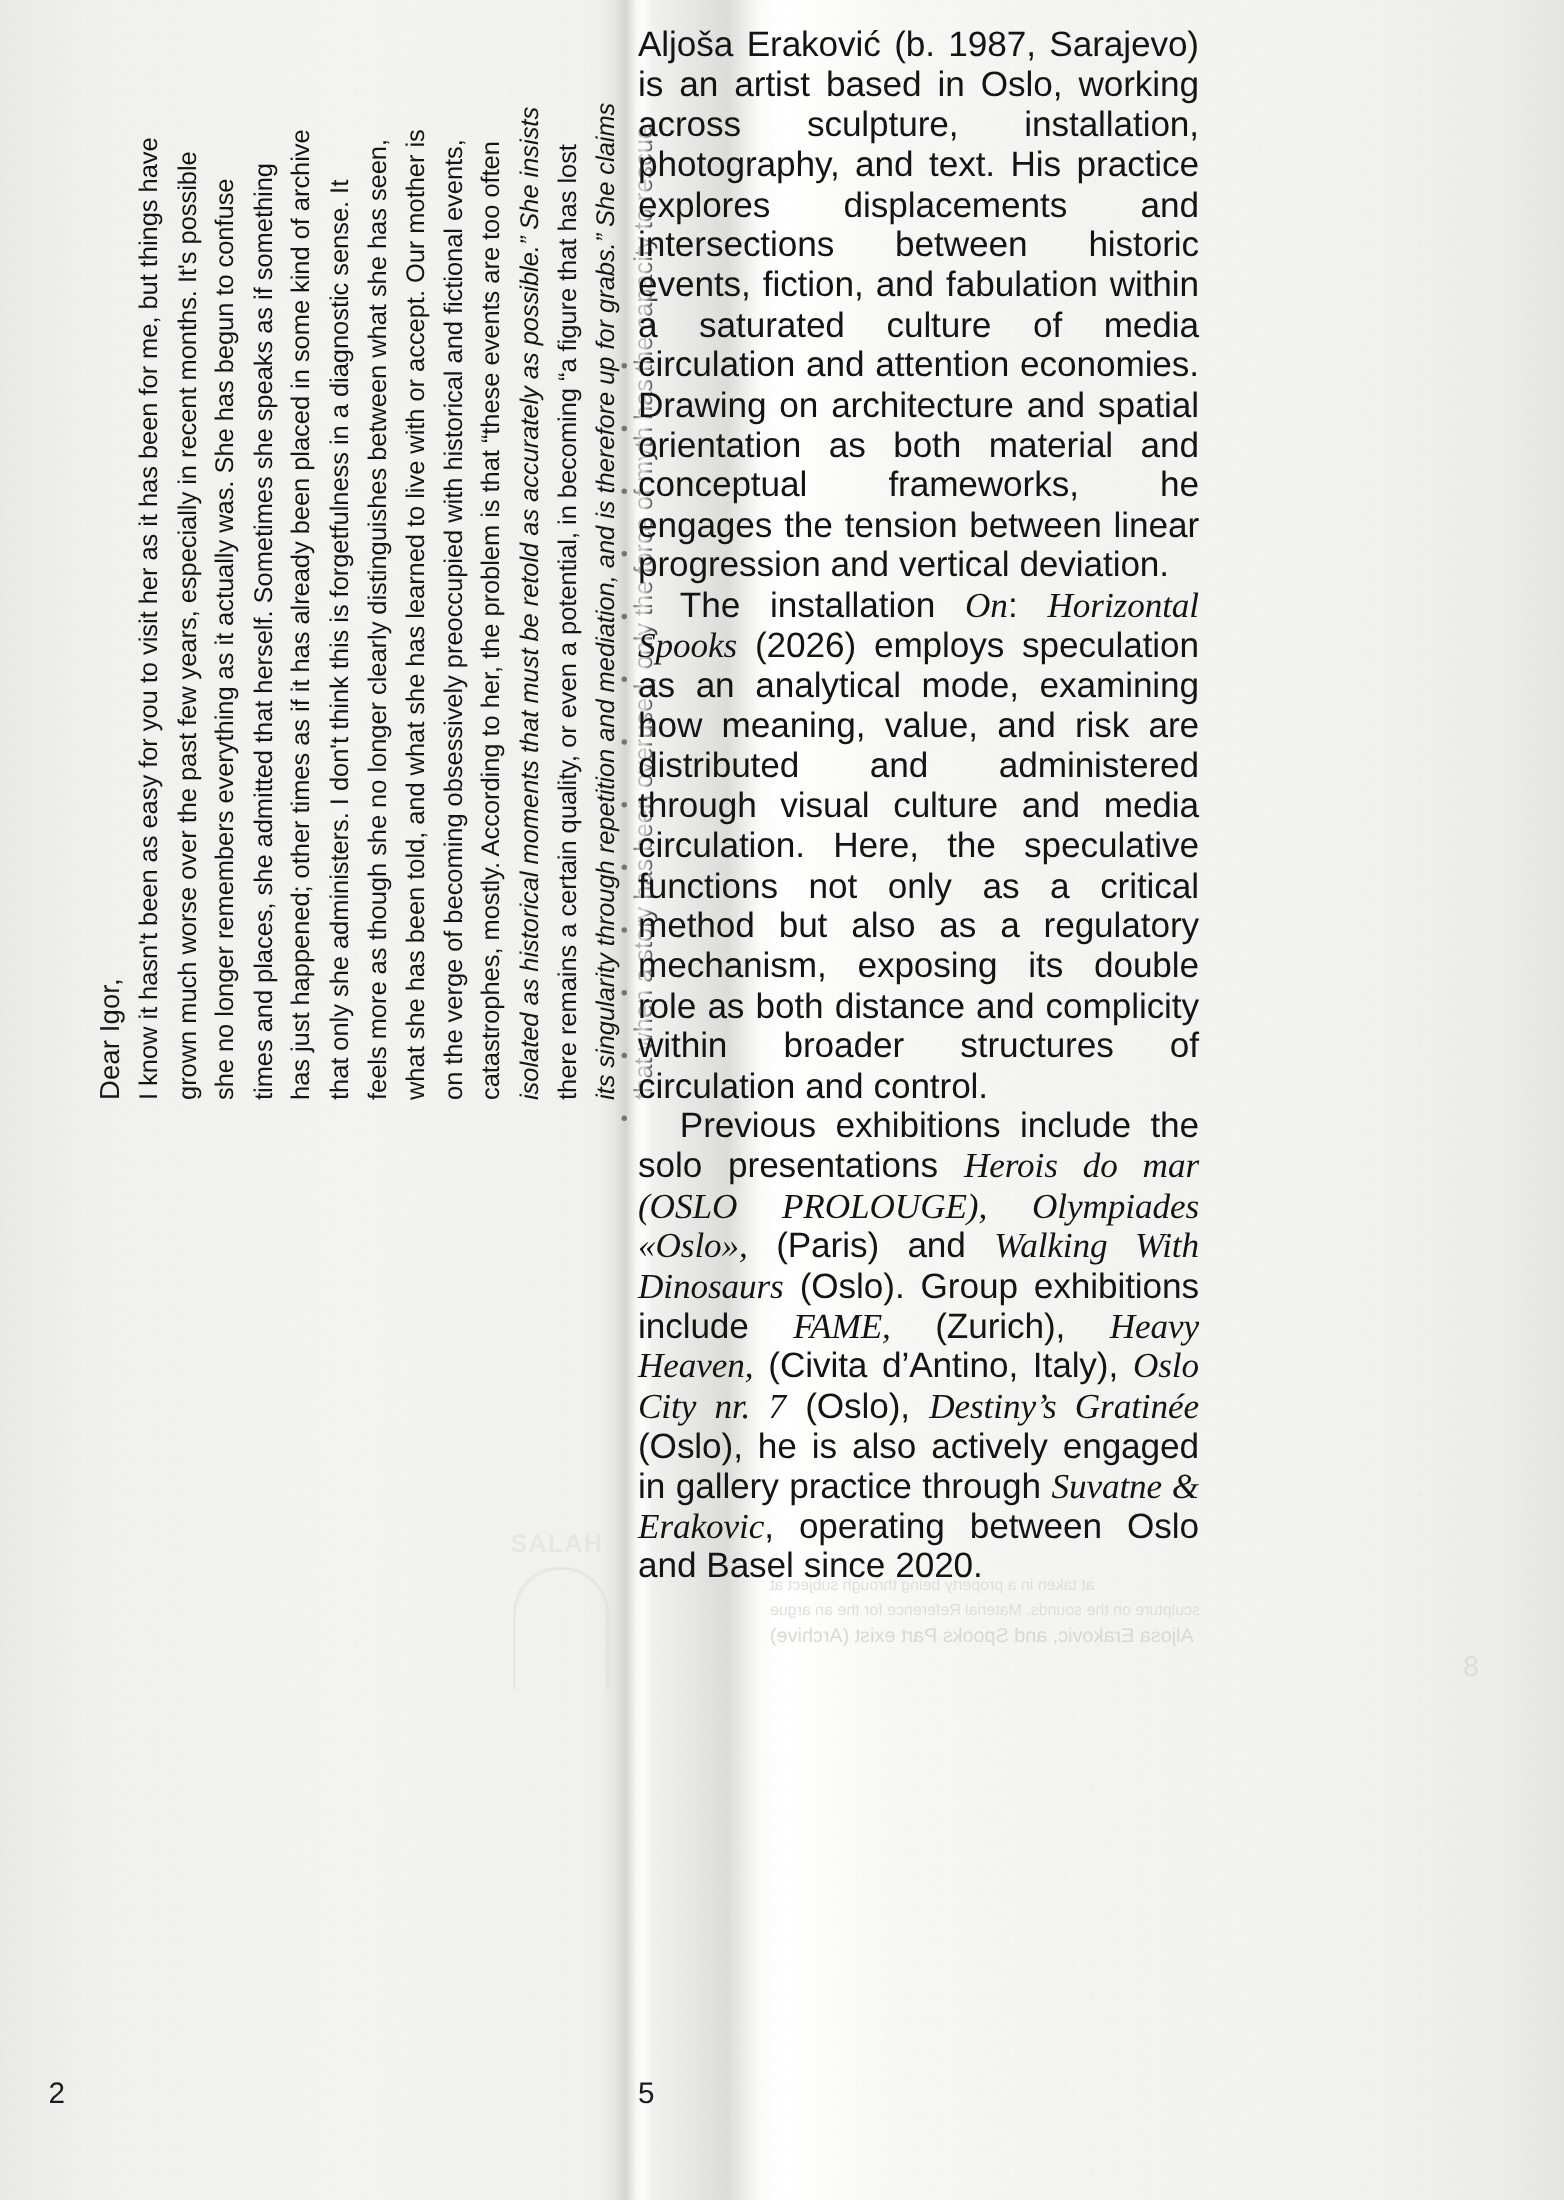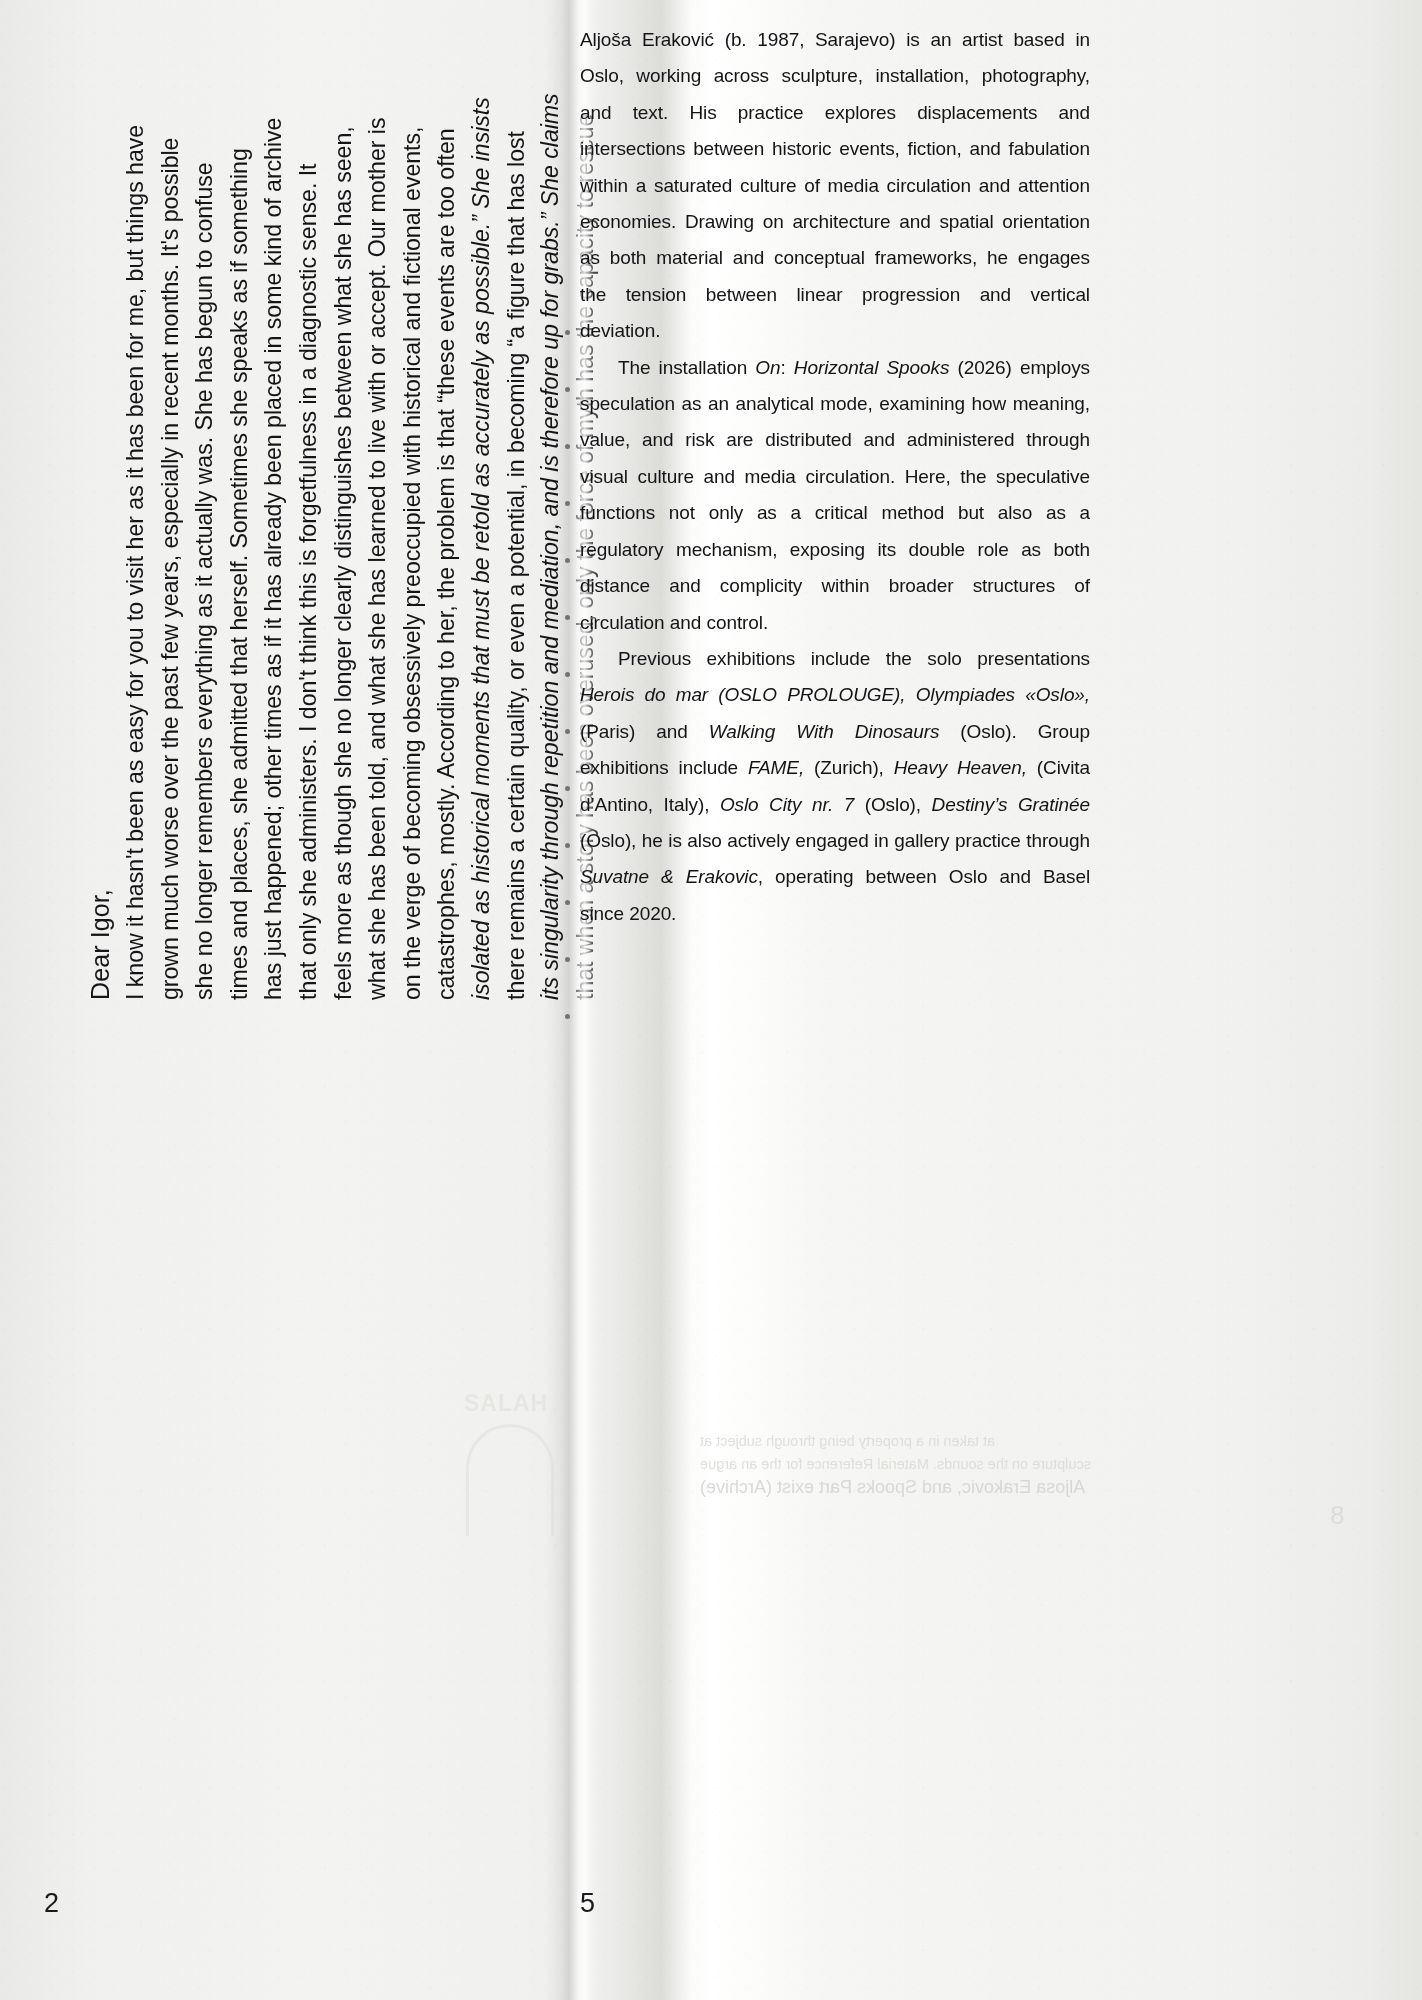--- a/index.html
+++ b/index.html
@@ -128,29 +128,29 @@
   #letter-body .ln.it { font-style: italic; }
 
   
   #right-page {
     position: absolute;
     left: 580px;
     top: 22px;
     width: 510px;
   }
   #bio p {
-    font-size: 19px;
+    font-size: 32px;
     line-height: 36.4px;
     text-align: justify;
     color: #141417;
     letter-spacing: -0.1px;
     word-spacing: .2px;
   }
   #bio p.indent { text-indent: 38px; }
-  #bio i, #bio em { font-style: italic; }
+  #bio i, #bio em { font-style: italic; font-family: Liberation Serif, serif; }
 
   
   .folio {
     position: absolute;
     font-size: 27px;
     color: #1a1a1d;
   }
   #folio-left  { left: 44px;  top: 1888px; }
   #folio-right { left: 580px; top: 1888px; }
 

